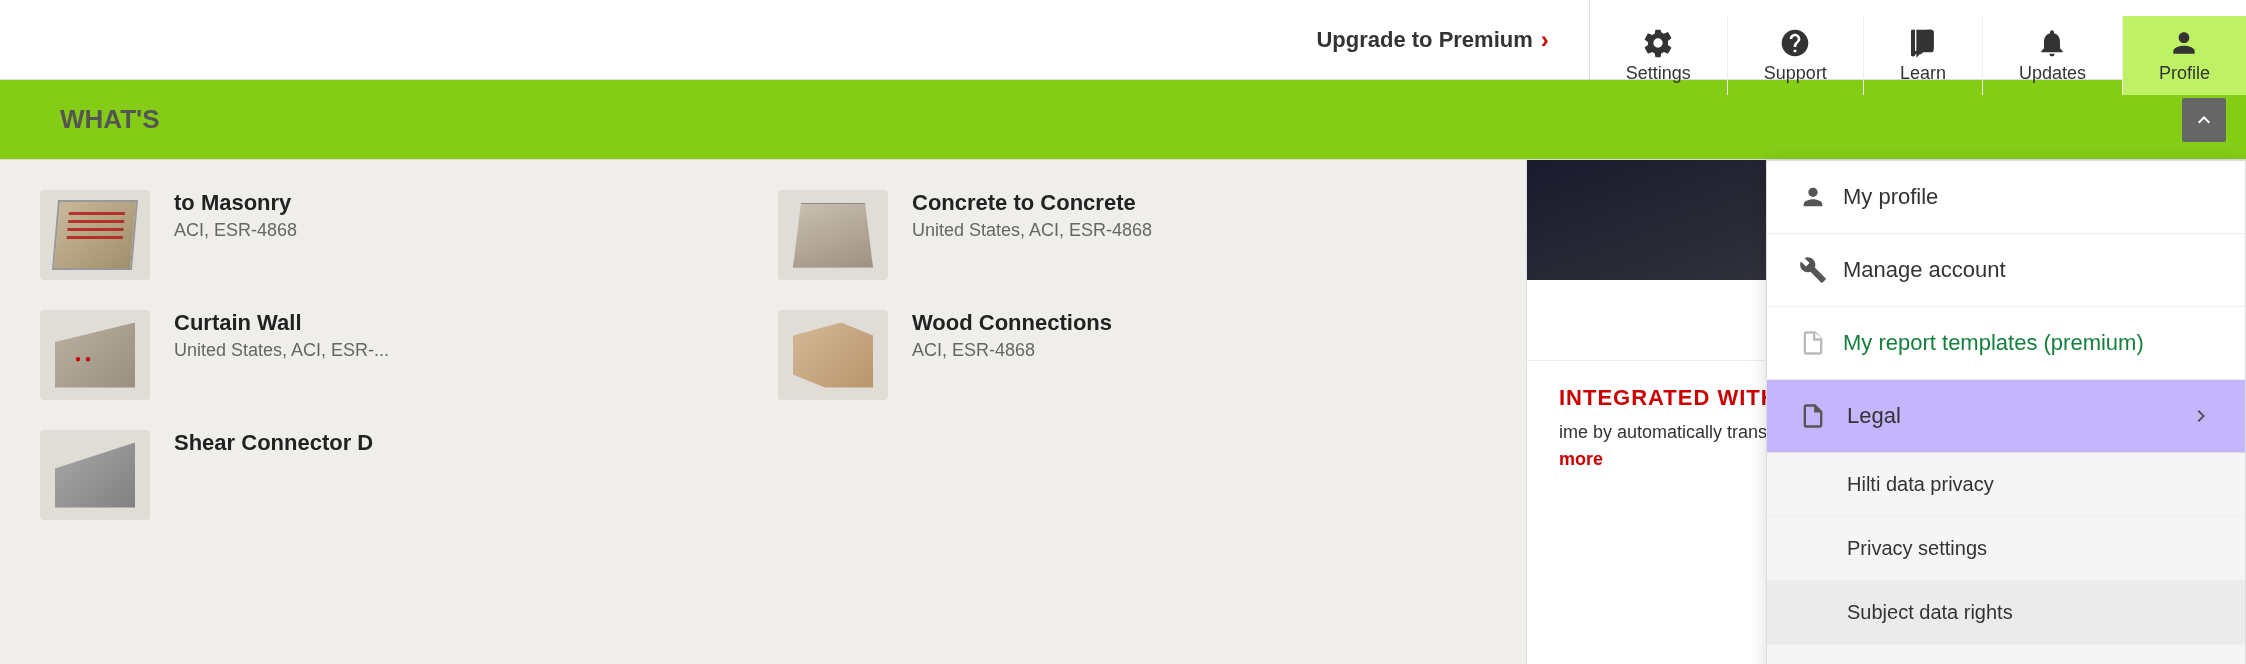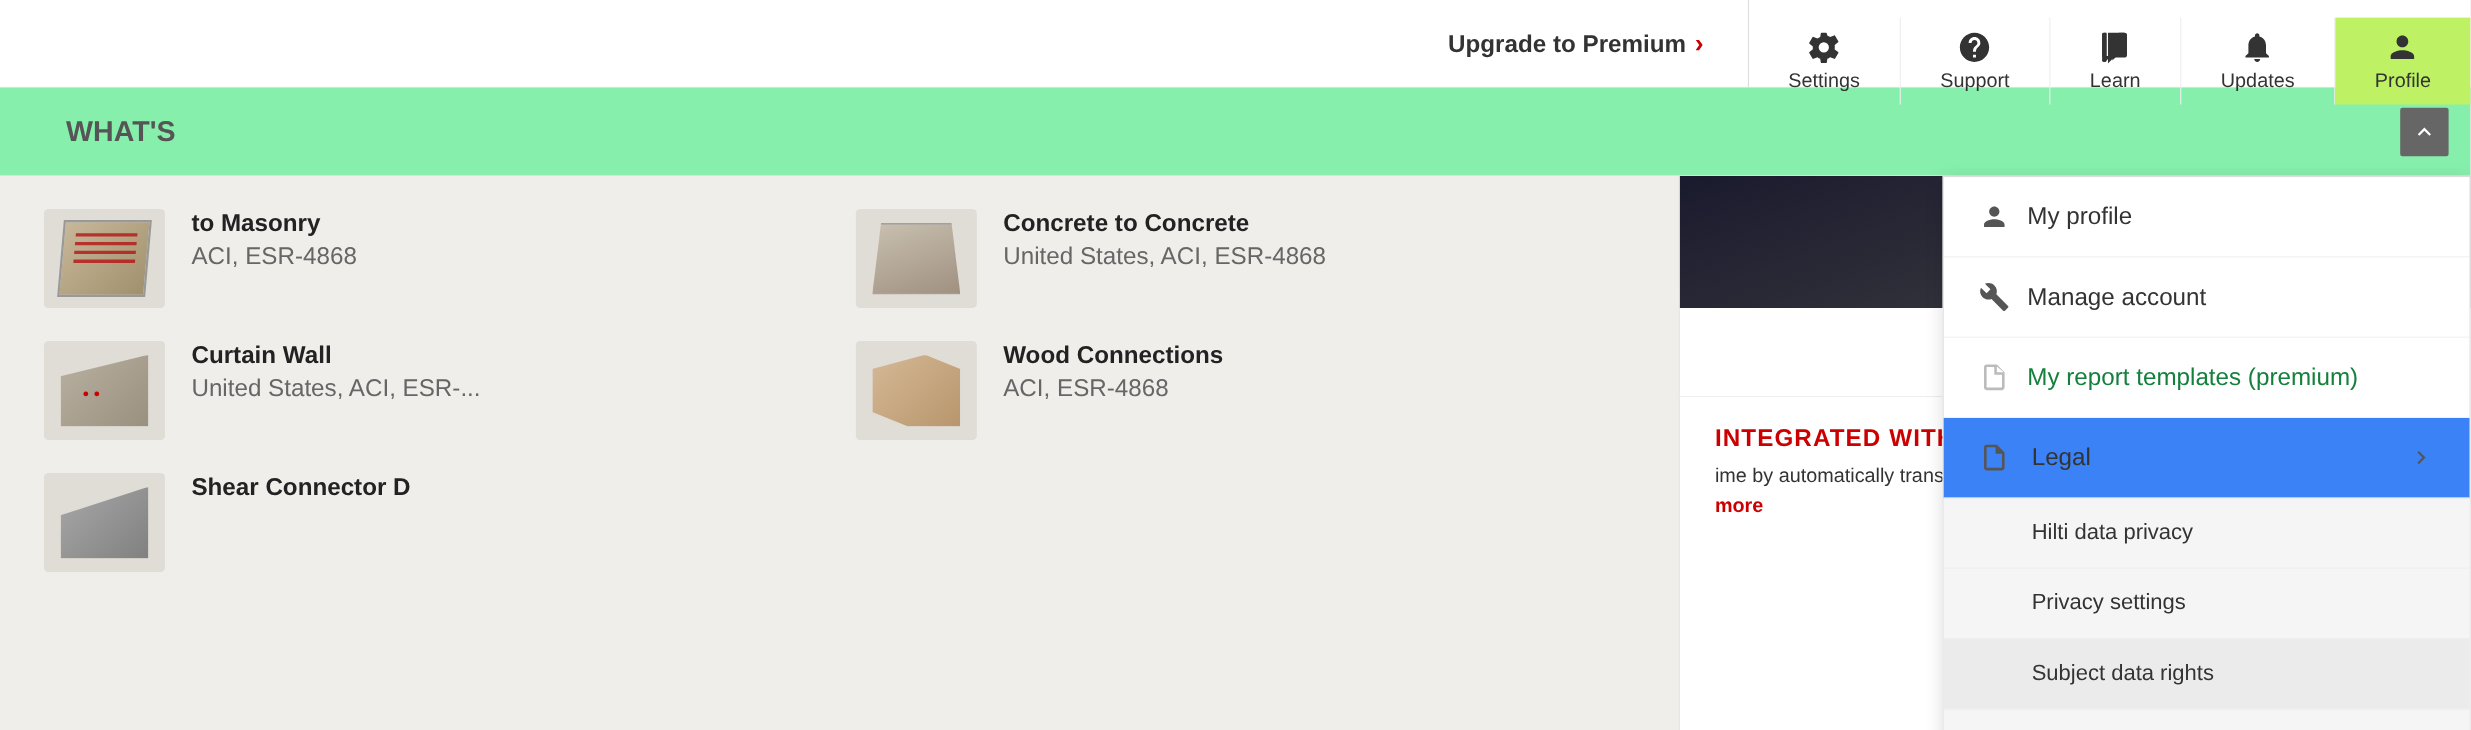--- a/index.html
+++ b/index.html
@@ -70,21 +70,21 @@
       height: 32px;
       fill: #333;
     }
     .nav-icon-item .icon-label {
       font-size: 18px;
       color: #333;
     }
 
     
     .secondary-bar {
-      background: #86efac;
+      background: #84cc16;
       height: 80px;
       display: flex;
       align-items: center;
       justify-content: flex-end;
       padding: 0 20px;
       border-bottom: 1px solid #ddd;
     }
     .collapse-btn {
       width: 44px;
       height: 44px;
@@ -134,21 +134,21 @@
       justify-content: center;
       flex-shrink: 0;
     }
     .connection-info .title {
       font-size: 22px;
       font-weight: 600;
       color: #222;
       margin-bottom: 4px;
     }
     .connection-info .subtitle {
-      font-size: 22px;
+      font-size: 18px;
       color: #666;
     }
 
     
     .shape-masonry {
       width: 80px;
       height: 70px;
       background: linear-gradient(135deg, #c8b89a, #a0906c);
       position: relative;
       transform: skewX(-5deg);
@@ -460,21 +460,21 @@
       <span>Manage account</span>
     </div>
 
     <div class="dropdown-item disabled">
       <svg viewBox="0 0 24 24">
         <path d="M14 2H6c-1.1 0-2 .9-2 2v16c0 1.1.9 2 2 2h12c1.1 0 2-.9 2-2V8l-6-6zm0 1.5L19.5 8H14V3.5zM6 20V4h6v6h6v10H6z"></path>
       </svg>
       <span>My report templates (premium)</span>
     </div>
 
-    <div class="legal-item" style="background:#3b82f6; border-bottom:1px solid #ddd;">
+    <div class="legal-item" style="background:#c4b5fd; border-bottom:1px solid #ddd;">
       <div class="left-part">
         <svg viewBox="0 0 24 24">
           <path d="M14 2H6c-1.1 0-2 .9-2 2v16c0 1.1.9 2 2 2h12c1.1 0 2-.9 2-2V8l-6-6zM6 20V4h7v5h5v11H6z" fill="#555"></path>
         </svg>
         <span style="font-size:22px; color:#333;">Legal</span>
       </div>
       <svg viewBox="0 0 24 24" style="width:24px;height:24px;fill:#555;">
         <path d="M10 6L8.59 7.41 13.17 12l-4.58 4.59L10 18l6-6z"></path>
       </svg>
     </div>

